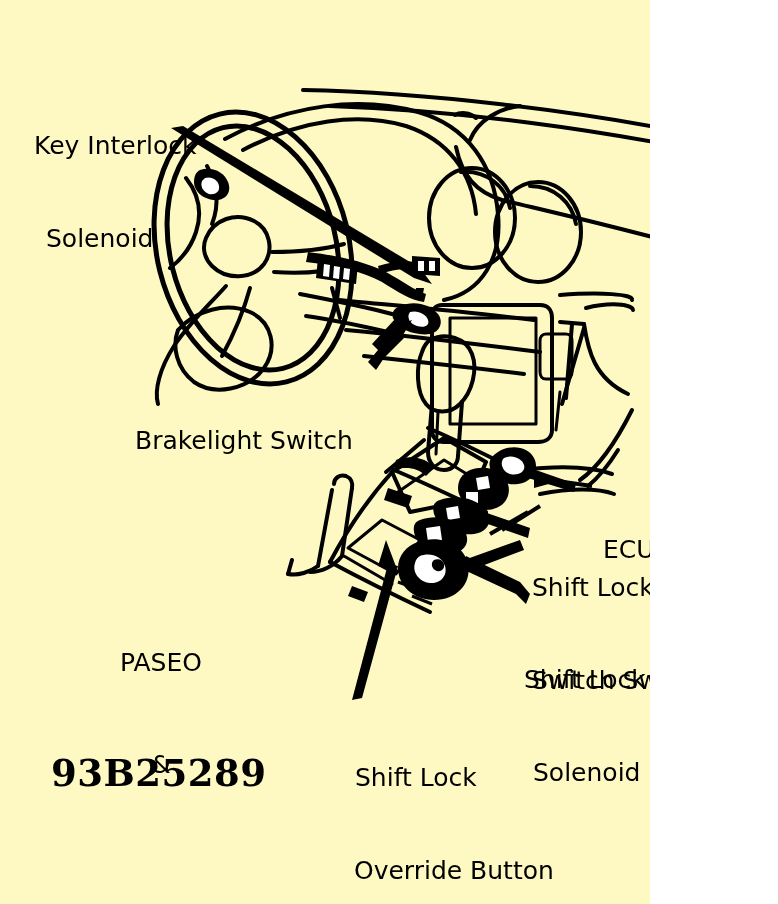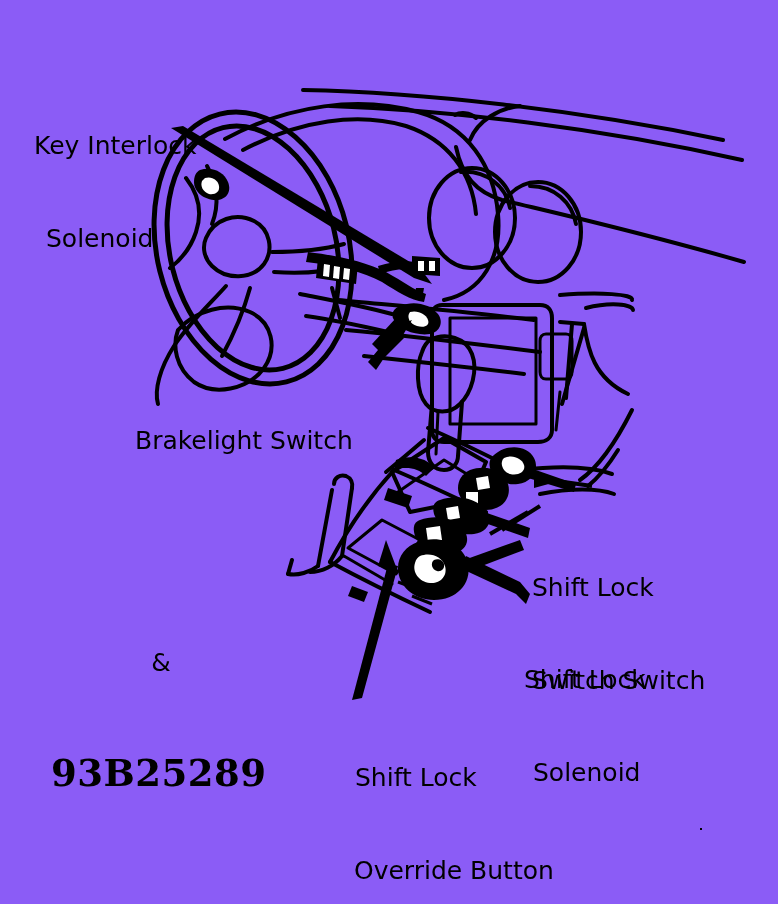--- a/index.html
+++ b/index.html
@@ -3,23 +3,23 @@
 <meta charset="utf-8">
 <title>Shift Lock System Diagram</title>
 <style>
   html, body {
     margin: 0;
     padding: 0;
     background: #ffffff;
   }
   #page {
     position: relative;
-    width: 778px;
+    width: 650px;
     height: 904px;
-    background: #8b5cf6;
+    background: #fef9c3;
     overflow: hidden;
     font-family: "DejaVu Sans", sans-serif;
   }
   #art {
     position: absolute;
     left: 0;
     top: 0;
     width: 778px;
     height: 904px;
   }
@@ -300,37 +300,41 @@
 
   <div class="lbl" style="left:34px; top:68px;">
     <div>Key Interlock</div>
     <div style="padding-left:12px;">Solenoid</div>
   </div>
 
   <div class="lbl" style="left:135px; top:363px;">
     <div>Brakelight Switch</div>
   </div>
 
+  <div class="lbl" style="left:603px; top:472px;">
+    <div>ECU</div>
+  </div>
 
   <div class="lbl" style="left:532px; top:510px;">
     <div>Shift Lock</div>
     <div>Switch Switch</div>
   </div>
 
   <div class="lbl" style="left:524px; top:602px;">
     <div>Shift Lock</div>
     <div style="padding-left:9px;">Solenoid</div>
   </div>
 
   <div class="lbl" style="left:355px; top:700px;">
     <div>Shift Lock</div>
     <div style="margin-left:-1px;">Override Button</div>
   </div>
 
   <div class="model" style="left:66px; top:578px; width:190px;">
+    <div>PASEO</div>
     <div>&amp;</div>
   </div>
 
   <div class="partno" style="left:51px; top:757px;">93B25289</div>
 
   <div class="speck" style="left:700px; top:828px;"></div>
 
 </div>
 
 </body></html>

